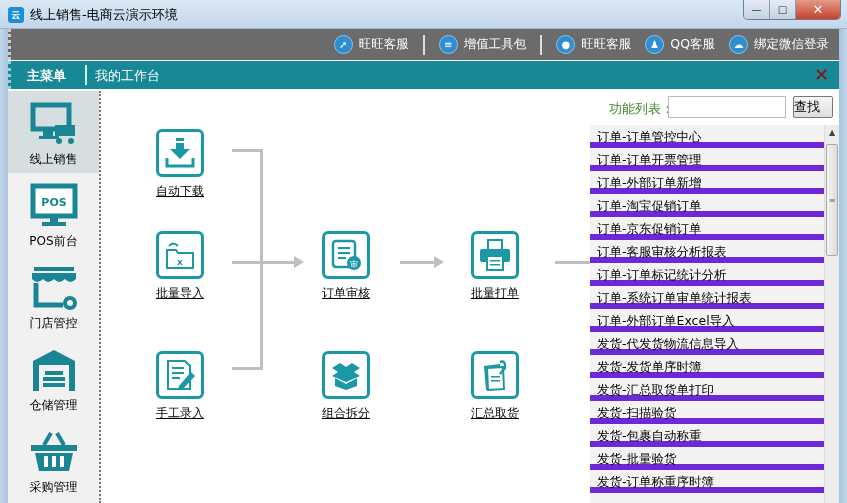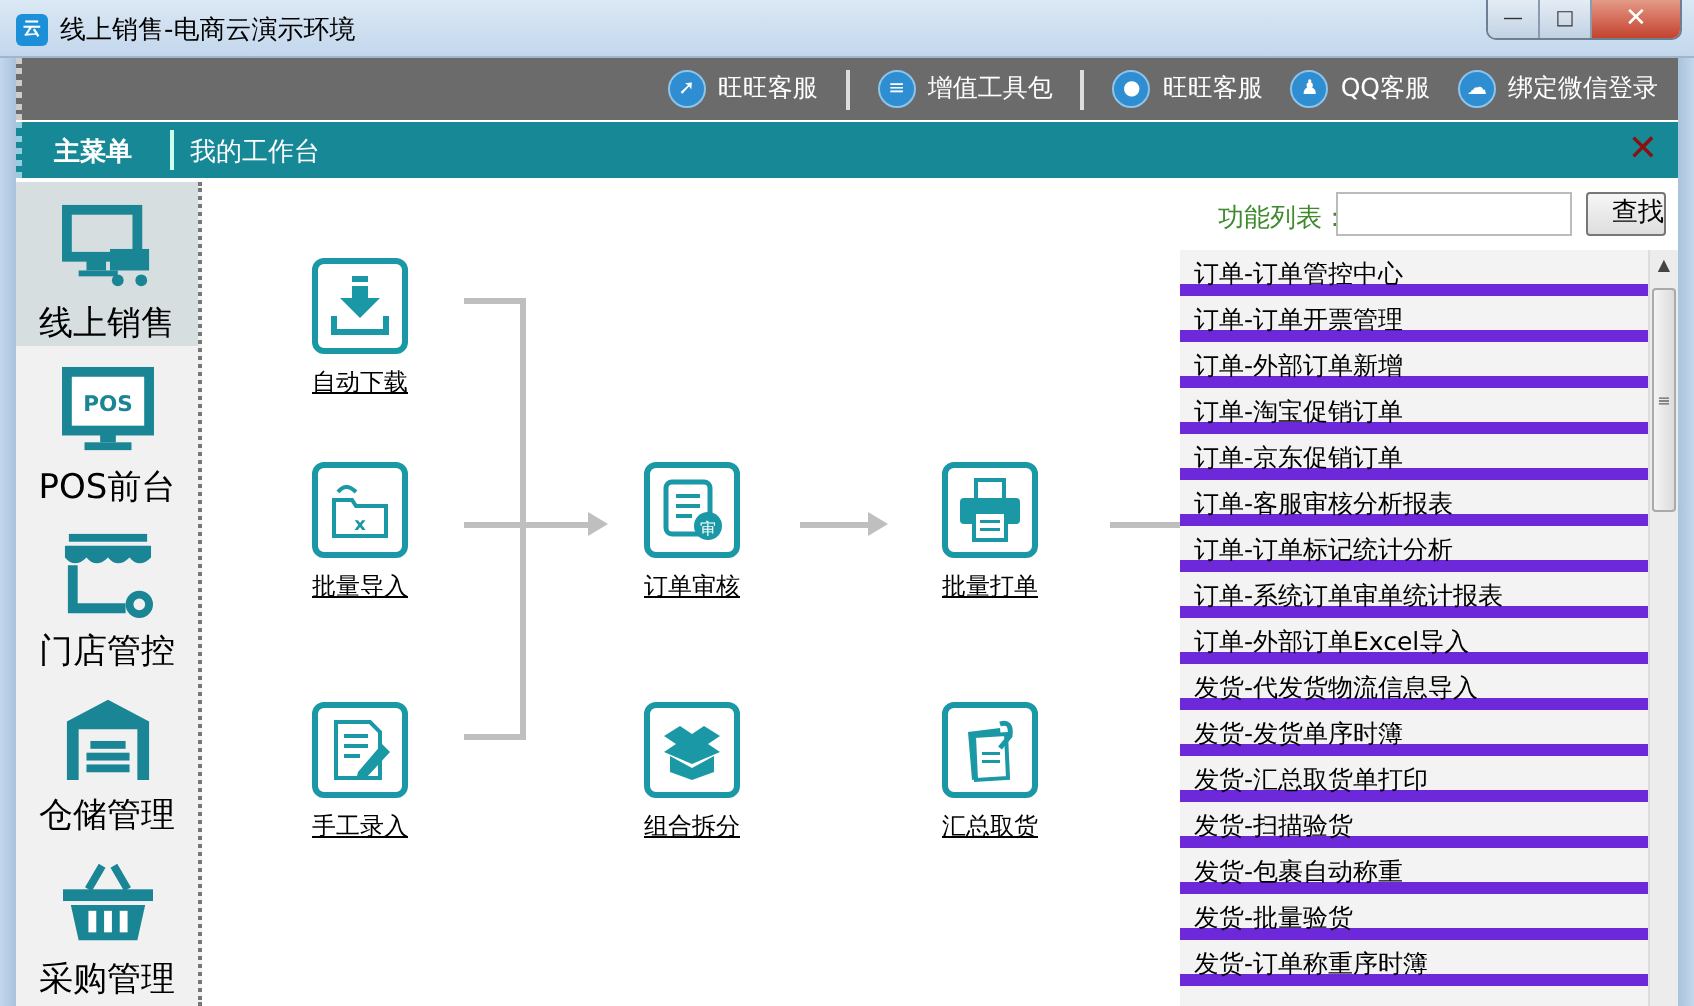--- a/index.html
+++ b/index.html
@@ -19,31 +19,31 @@
 .menu-main{position:absolute;left:16px;top:6px;color:#fff;font-weight:bold;font-size:13px}
 .menu-sep{position:absolute;left:74px;top:4px;width:2px;height:20px;background:#cfe}
 .menu-work{position:absolute;left:84px;top:6px;color:#fff;font-size:13px}
 .menu-close{position:absolute;right:10px;top:3px;color:#8b1010;font-size:18px;font-weight:bold}
 .frame-left{position:absolute;left:0;top:29px;width:8px;height:474px;background:linear-gradient(90deg,#c3d7ec,#a9c3dd)}
 .frame-right{position:absolute;right:0;top:29px;width:8px;height:474px;background:linear-gradient(90deg,#a9c3dd,#c3d7ec)}
 .sidebar{position:absolute;left:8px;top:91px;width:93px;height:412px;background:#f1f1f1;border-right:2px dotted #777}
 .side-item{height:82px;display:flex;flex-direction:column;align-items:center;justify-content:flex-start;padding-top:10px;cursor:pointer}
 .side-item.active{background:#d6dee0}
 .side-icon{width:50px;height:46px;margin-bottom:4px}
-.side-label{font-size:17px;color:#000}
+.side-label{font-size:12px;color:#000}
 .main{position:absolute;left:103px;top:91px;width:487px;height:412px;background:#fff}
 .node{position:absolute;width:56px;text-align:center;cursor:pointer}
 .node-box{width:48px;height:48px;border:3px solid #1a98a5;border-radius:6px;margin:0 auto;display:flex;align-items:center;justify-content:center;background:#fff}
 .node-label{margin-top:6px;font-size:12px;text-decoration:underline;color:#000;white-space:nowrap}
 .line{position:absolute;background:#bfbfbf}
 .arrow{position:absolute;width:0;height:0;border-top:6px solid transparent;border-bottom:6px solid transparent;border-left:10px solid #bfbfbf}
 .panel{position:absolute;left:590px;top:91px;width:249px;height:412px;background:#fff}
 .search-label{position:absolute;left:19px;top:9px;color:#3f8a2c;font-weight:normal;font-size:13px}
 .search-input{position:absolute;left:78px;top:5px;width:118px;height:22px;border:1px solid #bbb;background:#fff}
-.search-btn{position:absolute;left:203px;top:5px;width:40px;height:22px;border:1px solid #777;border-radius:2px;background:linear-gradient(#f6f6f6,#dedede);font-size:13px;text-align:right;line-height:20px}
+.search-btn{position:absolute;left:203px;top:5px;width:40px;height:22px;border:1px solid #777;border-radius:2px;background:linear-gradient(#f6f6f6,#dedede);font-size:13px;text-align:left;line-height:20px}
 .list{position:absolute;left:0;top:34px;width:234px;height:378px;overflow:hidden;background:#f3f3f3}
 .list-item{height:23px;line-height:23px;padding-left:7px;font-size:12.5px;color:#000;border-bottom:6px solid #6d28d9;white-space:nowrap;cursor:pointer}
 .scrollbar{position:absolute;left:234px;top:34px;width:15px;height:378px;background:#ececec;border-left:1px solid #ddd}
 .sb-up{height:16px;text-align:center;font-size:8px;color:#444;line-height:16px}
 .sb-thumb{position:absolute;left:1px;top:19px;width:12px;height:112px;border:1px solid #aaa;border-radius:2px;background:linear-gradient(90deg,#f4f4f4,#dcdcdc);display:flex;align-items:center;justify-content:center;font-size:8px;color:#666}
 </style>
 </head>
 <body>
 
 <div class="frame-left"></div>

